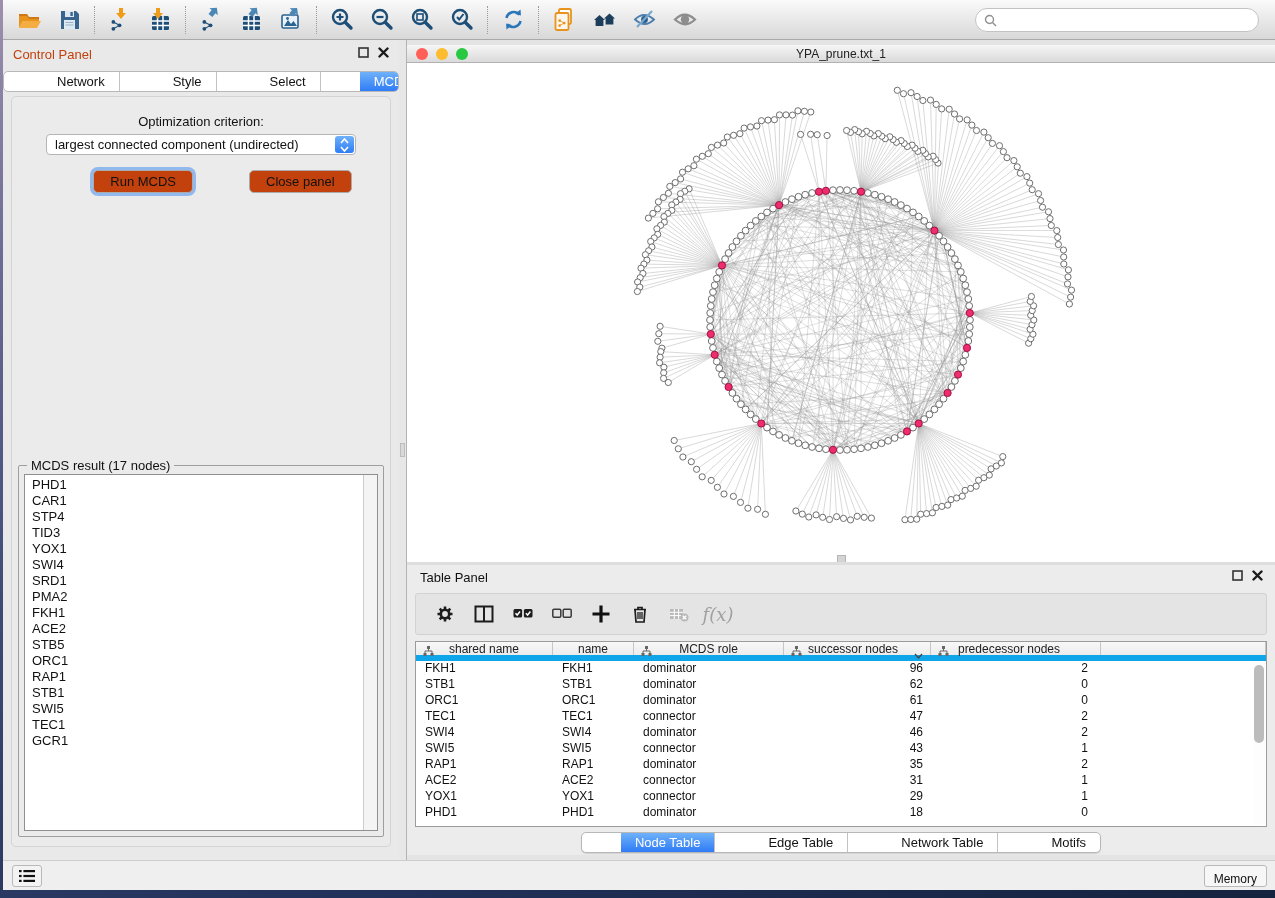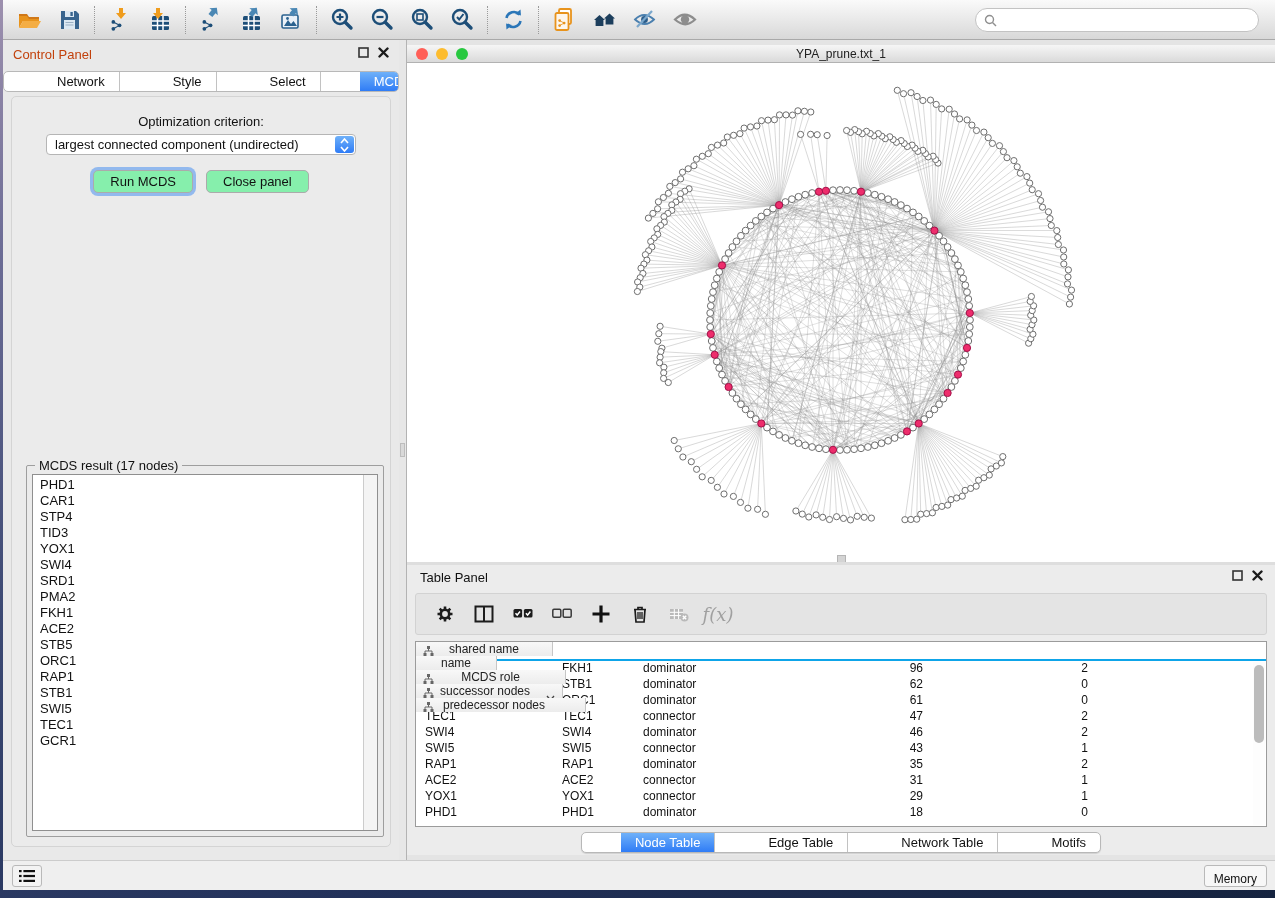--- a/index.html
+++ b/index.html
@@ -31,25 +31,25 @@
   .cp-content { position:absolute; left:8px; right:8px; top:56px; bottom:13px;
                 background:#ebebeb; border:1px solid #d4d4d4; border-radius:5px; }
   .opt-label { text-align:center; margin-top:17px; font-size:13px; color:#111; }
   .select { position:absolute; left:34px; right:34px; top:37px; height:21px; background:#fff;
             border:1px solid #b5b5b5; border-radius:4px; display:flex; align-items:center;
             font-size:13px; color:#111; padding-left:8px; }
   .select .stepper { position:absolute; right:1px; top:1px; bottom:1px; width:19px; border-radius:3px;
                      background:linear-gradient(#6fb1f9,#2f7cf6); display:flex; flex-direction:column;
                      align-items:center; justify-content:center; gap:2px; }
   .btn-row { position:absolute; left:0; right:0; top:73px; display:flex; justify-content:center; gap:13px; }
-  .btn { height:23px; background:#86efac; border:1px solid #ababab; border-radius:5px;
-         font-size:13px; color:#111; padding:0 16px; display:flex; align-items:center; }
+  .btn { height:23px; background:#c2410c; border:1px solid #ababab; border-radius:5px;
+         font-size:13px; color:#111; padding:0 16px; display:flex; align-items:center;margin-left:43px; }
   .btn.focus-ring { box-shadow:0 0 0 3px rgba(98,158,239,.65); }
   .result-box { position:absolute; left:6px; right:6px; top:368px; bottom:9px; border:1px solid #9e9e9e;
-                border-radius:2px;margin-left:8px; }
+                border-radius:2px; }
   .result-box .legend { position:absolute; top:-8px; left:8px; background:#ebebeb; padding:0 4px; font-size:13px; color:#111; }
   .result-list { position:absolute; left:5px; right:5px; top:8px; bottom:5px; background:#fff;
                  border:1px solid #8f8f8f; overflow:hidden; }
   .result-scroll { position:absolute; right:0; top:0; bottom:0; width:14px; background:#f4f4f4; border-left:1px solid #cicici; border-left:1px solid #cccccc; }
   .result-items { position:absolute; left:0; right:15px; top:2px; font-size:13px; color:#111; }
   .result-items div { padding-left:7px; line-height:16px; }
 
   
   .right-col { position:absolute; left:404px; right:0; top:40px; bottom:30px; background:#e4e4e4; }
   .v-split { position:absolute; left:396px; width:8px; top:40px; bottom:30px; background:#e7e7e7; border-right:1px solid #b3b3b3; }
@@ -69,21 +69,21 @@
 
   
   .table-panel { position:absolute; left:0; right:0; top:525px; height:290px; background:#ececec; }
   .tp-header { position:relative; height:22px; padding:5px 0 0 13px; font-size:13px; color:#111; }
   .tp-toolbar { position:absolute; left:8px; right:8px; top:28px; height:42px; background:#e4e4e4;
                 border:1px solid #d2d2d2; border-radius:3px; display:flex; align-items:center; gap:9px; padding-left:14px; }
   .tp-tbtn { width:30px; height:30px; display:flex; align-items:center; justify-content:center; }
   .fx { font-family:"DejaVu Serif", serif; font-style:italic; font-size:18px; color:#a0a0a0; }
 
   .table-wrap { position:absolute; left:8px; right:8px; top:76px; height:186px; background:#fff; border:1px solid #9b9b9b; }
-  .thead { display:flex; height:19px; border-bottom:2px solid #0ea5e9;flex-direction:column; }
+  .thead { display:flex; height:19px; border-bottom:6px solid #0ea5e9; }
   .th { position:relative; background:linear-gradient(#f8f8f8,#ececec); border-right:1px solid #c6c6c6;
         font-size:12px; color:#222; display:flex; align-items:center; justify-content:center; }
   .th .hicon { position:absolute; left:7px; top:4px; }
   .th .sort { position:absolute; right:7px; top:6px; }
   .trow { display:flex; height:16px; font-size:12px; color:#111; }
   .td { overflow:hidden; white-space:nowrap; }
   .td.txt { padding-left:9px; }
   .td.num { text-align:right; }
   .c0 { width:137px; } .c1 { width:81px; } .c2 { width:150px; }
   .c3 { width:147px; padding-right:8px; } .c4 { width:170px; padding-right:13px; } .cfill { flex:1; }

